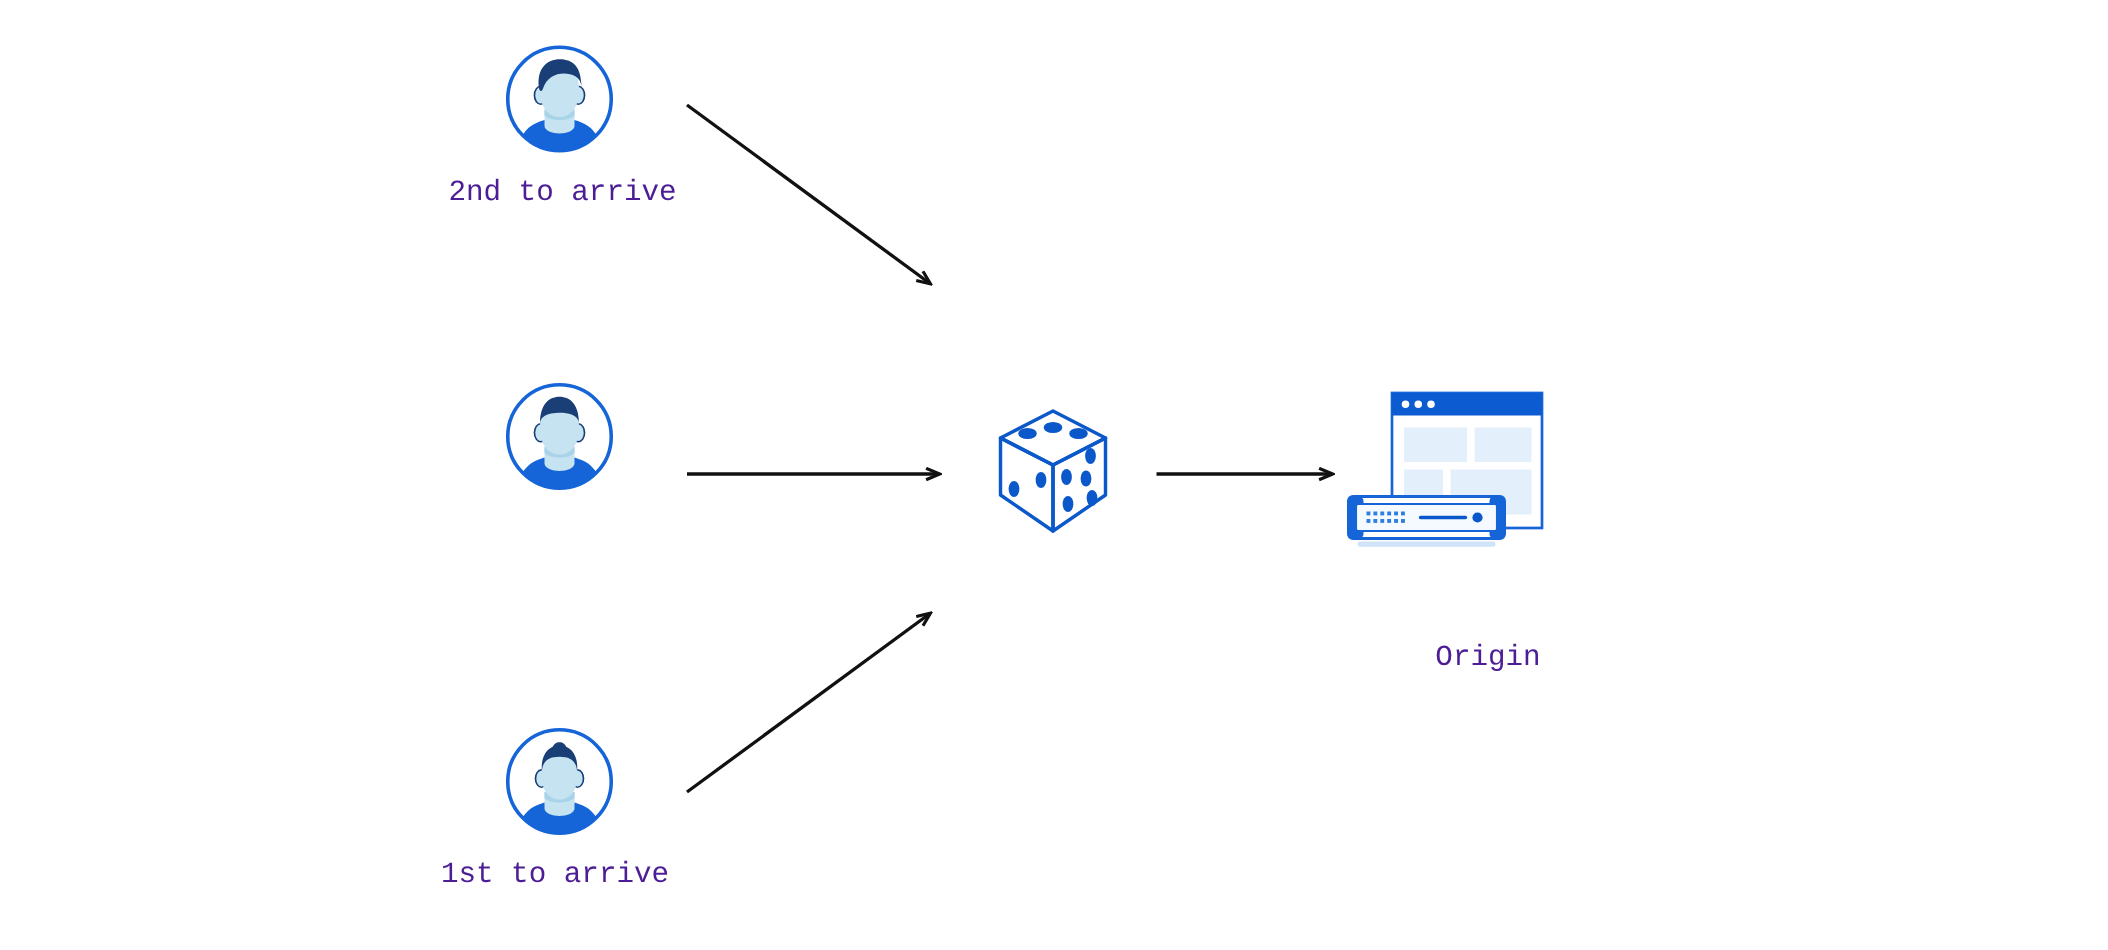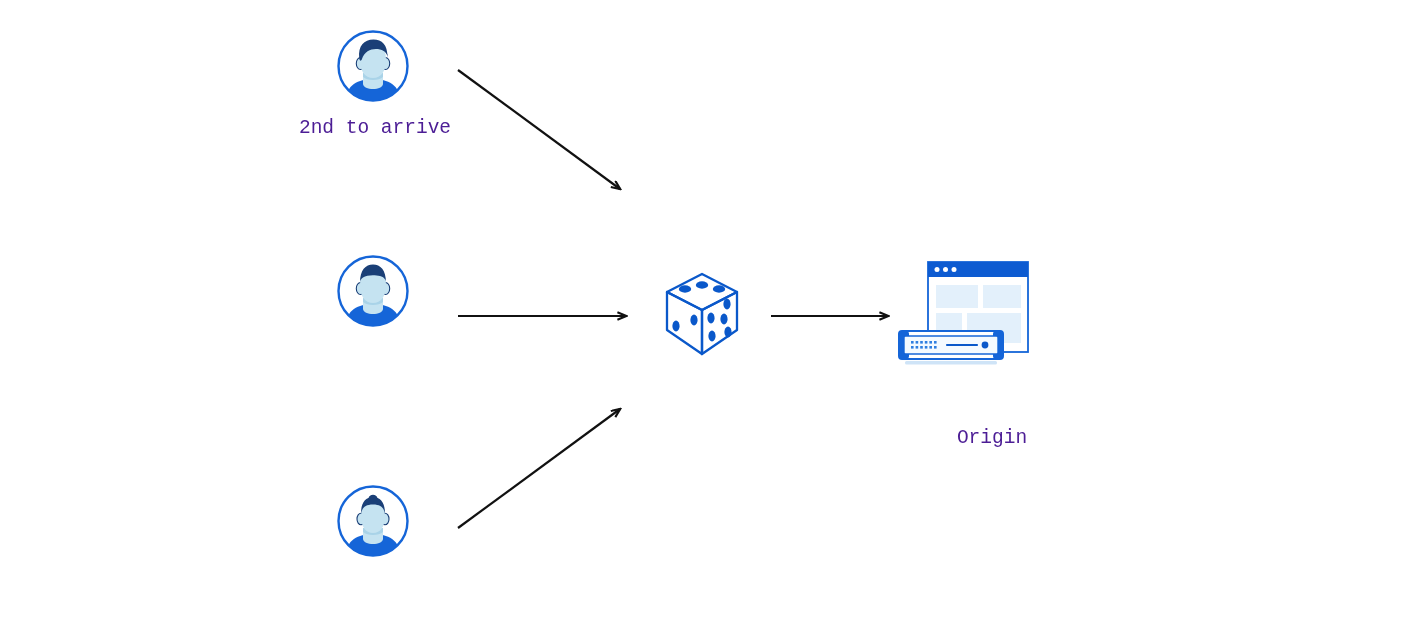--- a/index.html
+++ b/index.html
@@ -115,20 +115,21 @@
         <path d="M28,45 L48,45 L48,56 C48,59 43,61 38,61 C33,61 28,59 28,56 Z" fill="#c5e3f1"></path>
         <path d="M28,49 C32,53 44,53 48,49 L48,45 L28,45 Z" fill="#a9d3e8"></path>
         <ellipse cx="26" cy="36" rx="4" ry="5.8" fill="#c5e3f1" stroke="#1a3f77" stroke-width="1.1"></ellipse>
         <ellipse cx="50" cy="36" rx="4" ry="5.8" fill="#c5e3f1" stroke="#1a3f77" stroke-width="1.1"></ellipse>
         <path d="M26,33 C26,20.5 31.5,14.5 38,14.5 C44.5,14.5 50,20.5 50,33 C50,43.5 45.5,50 38,50 C30.5,50 26,43.5 26,33 Z" fill="#c5e3f1"></path>
         <path d="M26.3,31 C25.3,21 30,14 38,14 C46,14 50.7,21 49.7,31 C49.3,25.5 46.5,21.5 38,21.5 C29.5,21.5 26.7,25.5 26.3,31 Z" fill="#1a3f77"></path>
         <path d="M33.5,15.5 C34,10.5 42,10.5 42.5,15.5 C43,19 33,19 33.5,15.5 Z" fill="#1a3f77"></path>
       </g>
     </svg>
   </div>
+  <div class="icon-label" style="left:270px; top:571px; width:200px;">1st to arrive</div>
 
   <div class="node" style="left:663px; top:270px;">
     <svg width="78" height="90" viewBox="0 0 78 90">
       <g fill="none" stroke="#0a58ca" stroke-width="2.3" stroke-linejoin="round">
 
         <path d="M39,4 L74,22 L39,40 L4,22 Z"></path>
 
         <path d="M4,22 L39,40 L39,84 L4,60 Z"></path>
 
         <path d="M74,22 L74,60 L39,84 L39,40 Z"></path>

